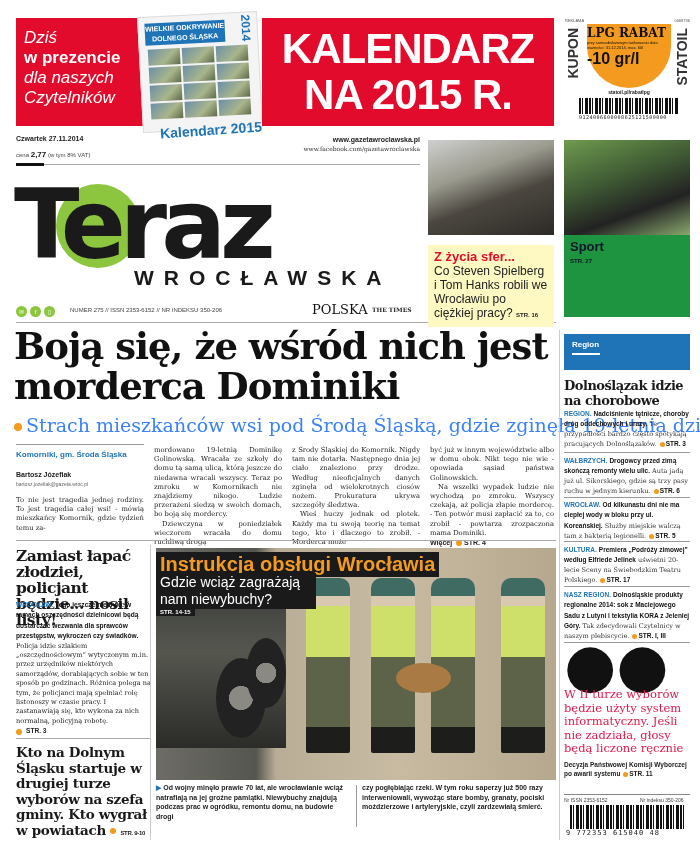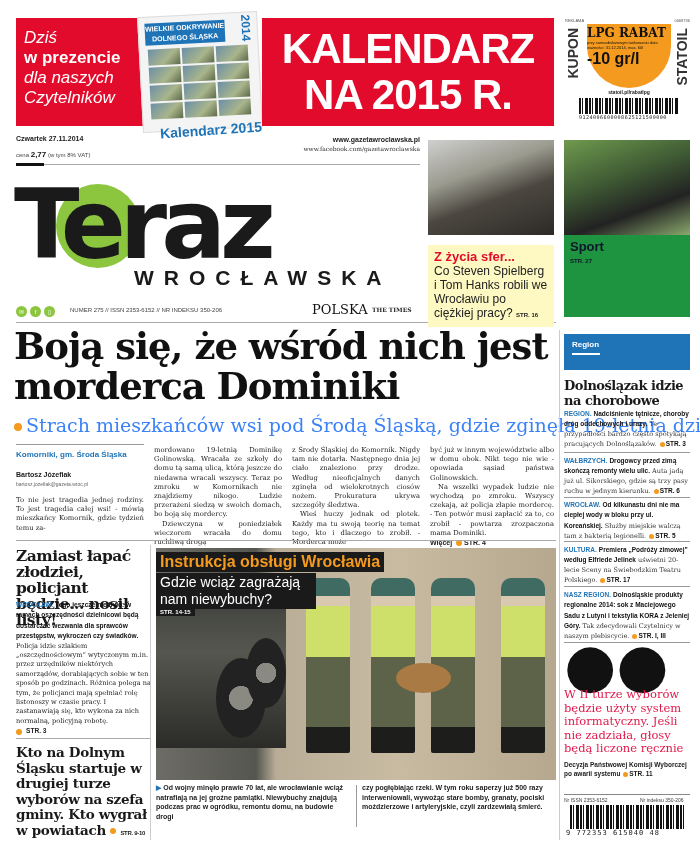--- a/index.html
+++ b/index.html
@@ -91,21 +91,21 @@
   .left-h2 { left: 16px; top: 745px; width: 140px; font-size: 13.5px; line-height: 15.5px; font-weight:bold; font-family: "DejaVu Serif", serif; letter-spacing: -0.3px; }
   .vrule { left: 150px; top: 545px; width: 1px; height: 295px; background:#ccc; }
 
   
   .photo { left: 156px; top: 548px; width: 400px; height: 232px; background:
     linear-gradient(90deg, #6d6c66 0%, #55564f 25%, #b9ad97 30%, #c8bba2 60%, #b5a88f 100%); overflow:hidden; }
   .truck { position:absolute; left: 0; top: 40px; width: 130px; height: 160px; background: linear-gradient(180deg,#3d3e3a,#55574f 40%,#2b2b28); }
   .wheel { position:absolute; border-radius: 50%; background: radial-gradient(circle,#8a8a83 0 25%,#222 26% 100%); }
   .soldier { position:absolute; width: 44px; height: 175px; top: 30px; background: linear-gradient(180deg,#3f6b63 0 10%,#d8c9b0 10% 16%,#cfe06a 16% 45%,#5d6348 45% 85%,#1d1d1b 85%); border-radius: 10px 10px 2px 2px; }
   .bomb { position:absolute; left: 240px; top: 115px; width: 55px; height: 30px; background:#a97a44; border-radius: 50%; }
-  .photo-tag { position:absolute; left: 0; top: 4px; background:#1a1a1a; color:#f39a1f; font-size: 16px; font-weight:bold; padding: 1px 4px; }
+  .photo-tag { position:absolute; left: 0; top: 4px; background:#1a1a1a; color:#f39a1f; font-size: 20px; font-weight:bold; padding: 1px 4px; }
   .photo-q { position:absolute; left: 0; top: 25px; background:#1a1a1a; color:#fff; font-size: 14px; line-height: 17px; padding: 1px 4px; width: 160px; }
   .photo-pg { position:absolute; left: 0; top: 60px; background:#1a1a1a; color:#fff; font-size: 6px; font-weight:bold; padding: 1px 4px; }
   .caption { font-size: 7px; line-height: 9.5px; font-weight:bold; color:#222; }
   .cap1 { left: 156px; top: 783px; width: 196px; }
   .cap2 { left: 362px; top: 783px; width: 196px; }
   .cap-rule { left: 356px; top: 785px; width: 1px; height: 42px; background:#999; }
   .arrow { color:#1f74b8; }
 
   
   .region-box { left: 564px; top: 334px; width: 126px; height: 36px; background:#1f74b8; color:#fff; padding: 6px 8px; font-size: 8px; font-weight:bold; }

